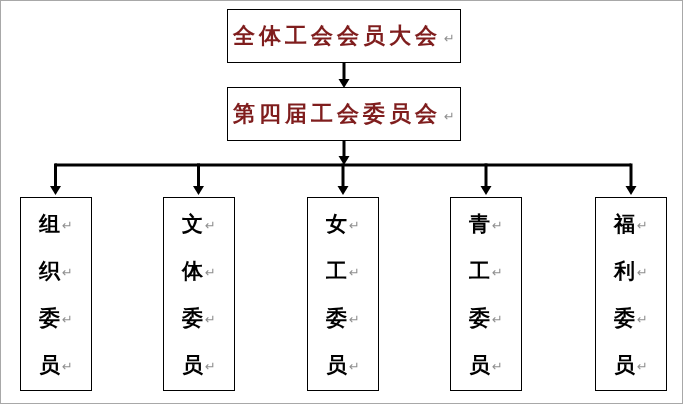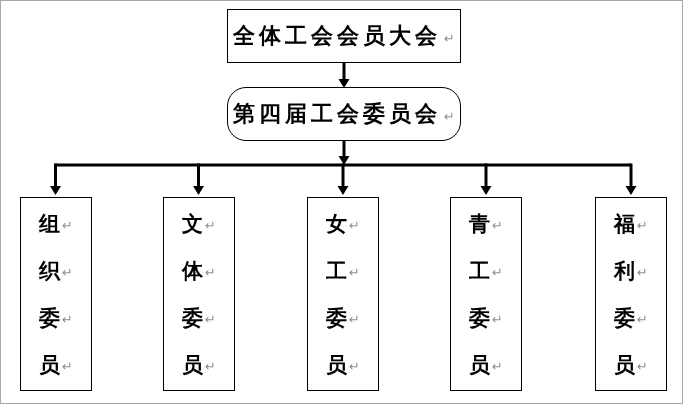--- a/index.html
+++ b/index.html
@@ -26,25 +26,25 @@
     width: 234px;
     height: 54px;
     border: 1.5px solid #000000;
     background: #ffffff;
     display: flex;
     align-items: center;
     justify-content: center;
     z-index: 2;
   }
   .hbox-top    { left: 226px; top: 8px; }
-  .hbox-second { left: 226px; top: 86px; border-radius: 19px; }
+  .hbox-second { left: 226px; top: 86px; }
   .hbox .label {
     font-size: 22px;
     font-weight: bold;
-    color: #000000;
+    color: #7f1d1d;
     letter-spacing: 4px;
     white-space: nowrap;
   }
   .vbox {
     position: absolute;
     box-sizing: border-box;
     top: 196px;
     width: 72px;
     height: 194px;
     border: 1.5px solid #000000;

